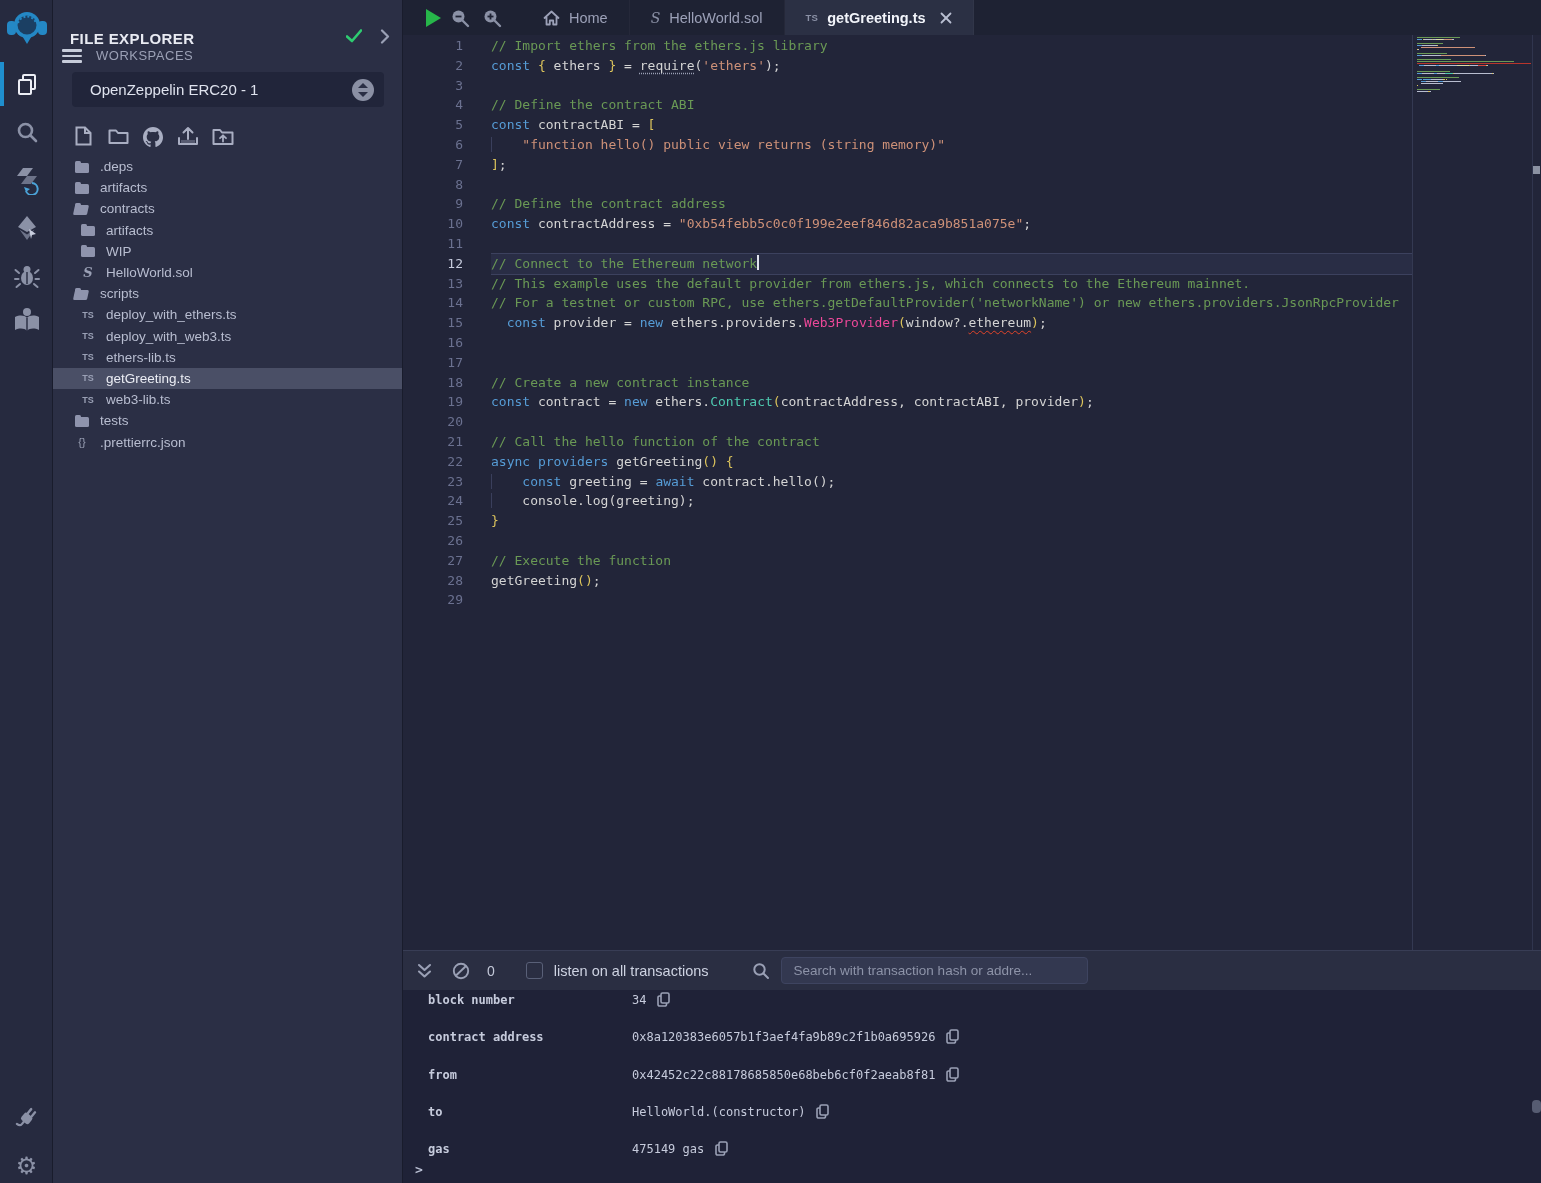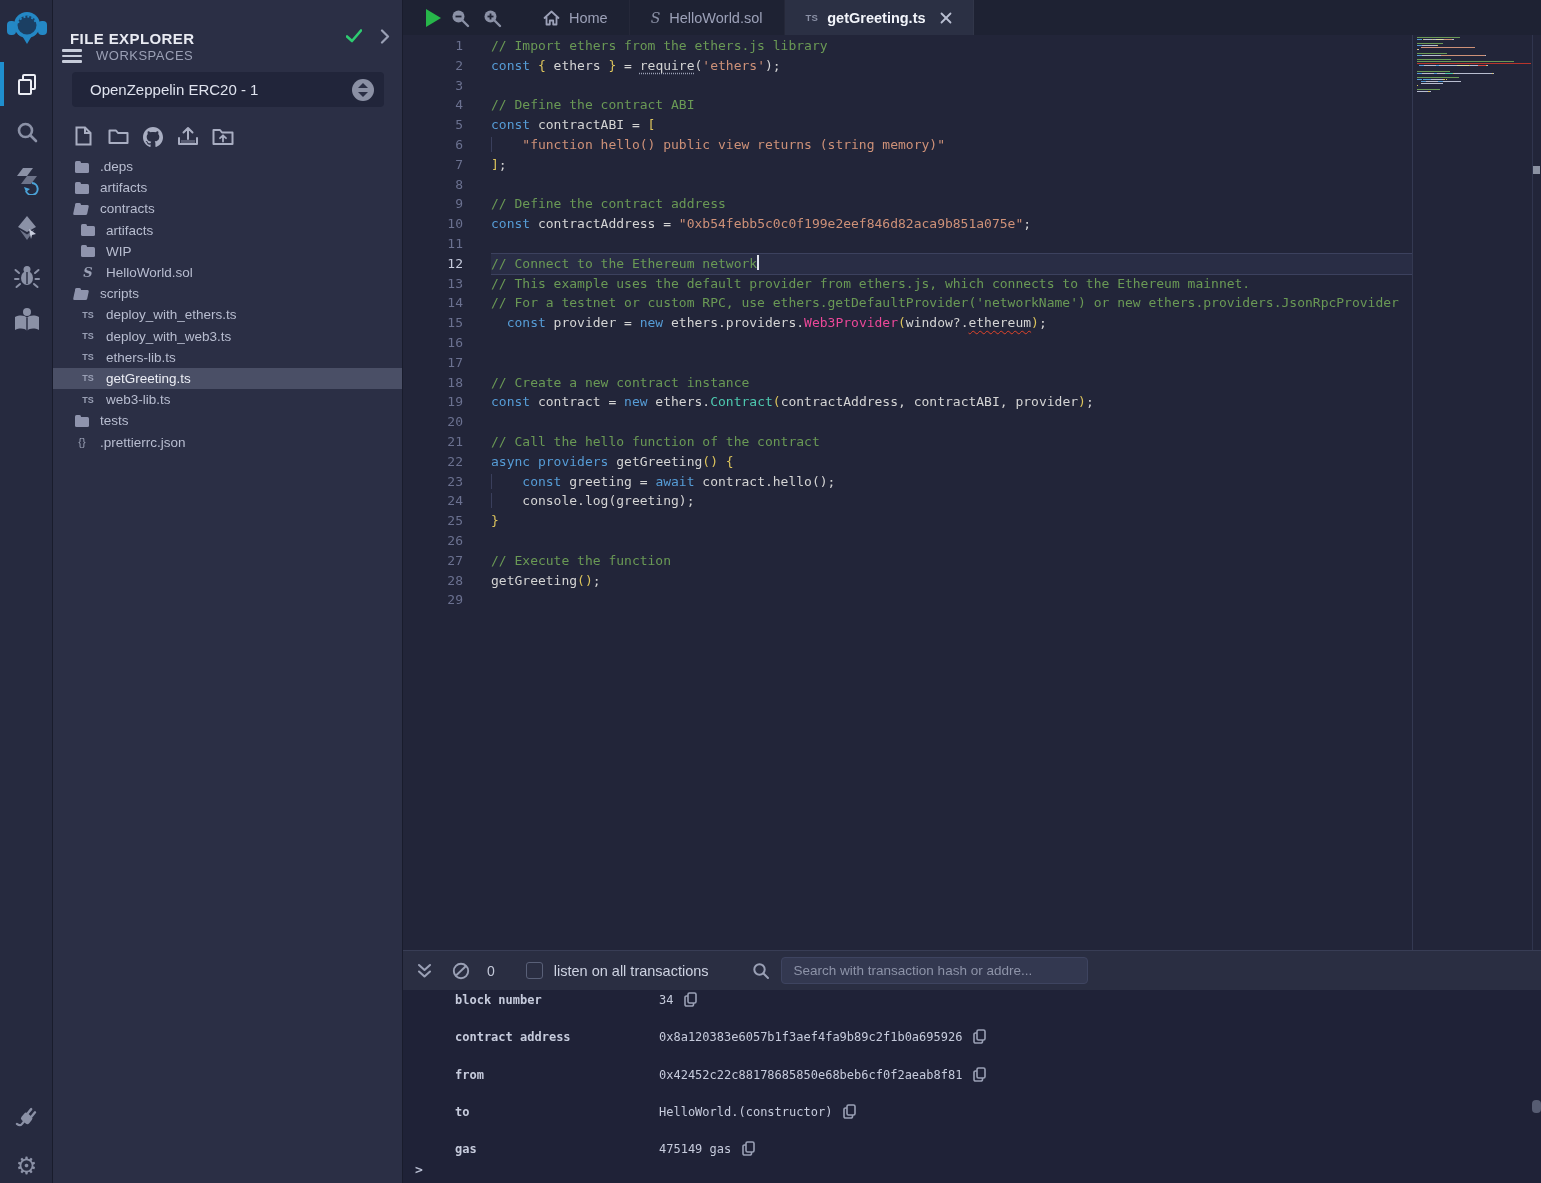--- a/index.html
+++ b/index.html
@@ -94,21 +94,21 @@
   .t-head { position:absolute; left:0; top:0; right:0; height:40px; background:#2a2e42; border-top:1px solid #383d55; display:flex; align-items:center; }
   .t-ic { display:flex; align-items:center; justify-content:center; }
   .t-count { font-size:14px; color:#c3c8d8; margin-left:17px; }
   .cb { width:17px; height:17px; border:1px solid #596078; border-radius:3px; margin-left:31px; background:transparent; }
   .t-listen { font-size:14.5px; color:#ced3e2; margin-left:11px; }
   .t-search-ic { margin-left:43px; }
   .t-search { margin-left:11px; width:307px; height:27px; background:#333850; border:1px solid #3e4460; border-radius:4px; color:#c9cede; font-size:13.5px; padding:0 12px; outline:none; font-family:"Liberation Sans", sans-serif; }
   .t-search::placeholder { color:#8d93a8; }
   .t-rows { position:absolute; left:0; top:40px; right:0; font-family:"DejaVu Sans Mono", monospace; font-size:12px; color:#c6cbdc; }
   .trow { height:37.3px; display:flex; align-items:flex-start; padding-top:3px; }
-  .tl { margin-left:52px; width:204px; font-weight:bold; flex:none; }
+  .tl { margin-left:25px; width:204px; font-weight:bold; flex:none; }
   .tv { }
   .copy { margin-left:11px; display:inline-flex; margin-top:-1px; }
   .t-prompt { position:absolute; left:12px; bottom:6px; font-family:"DejaVu Sans Mono", monospace; font-size:13px; font-weight:bold; color:#b9bfd2; }
   .t-scroll { position:absolute; right:0; top:150px; width:9px; height:13px; background:#565c72; border-radius:4px; }
 </style>
 </head>
 <body>
 
 <div class="app">
 

